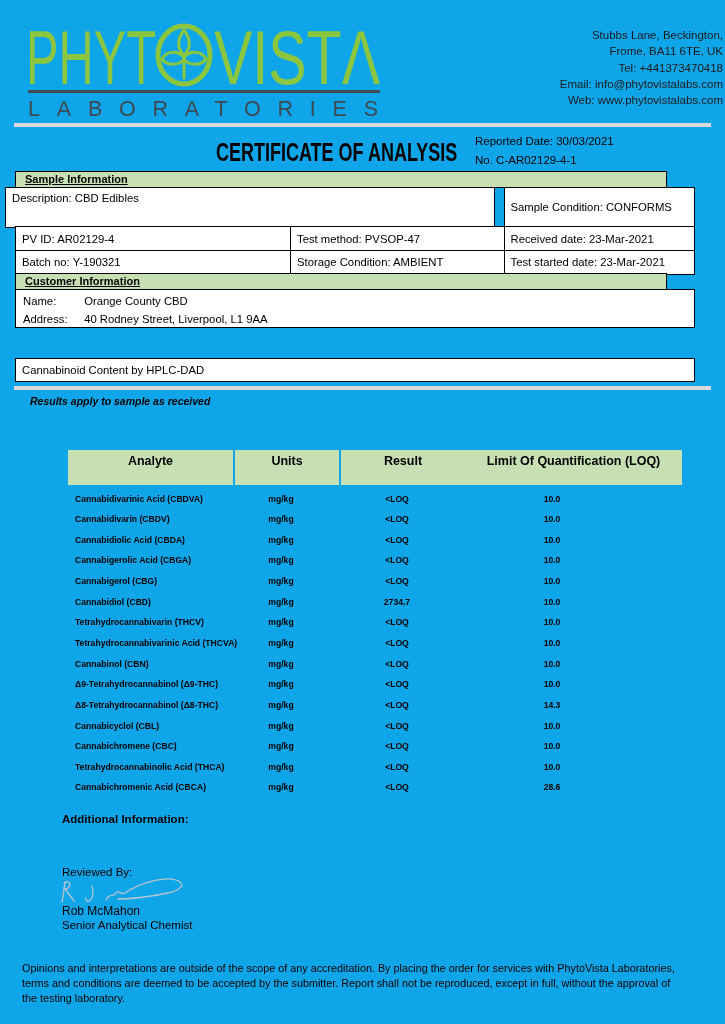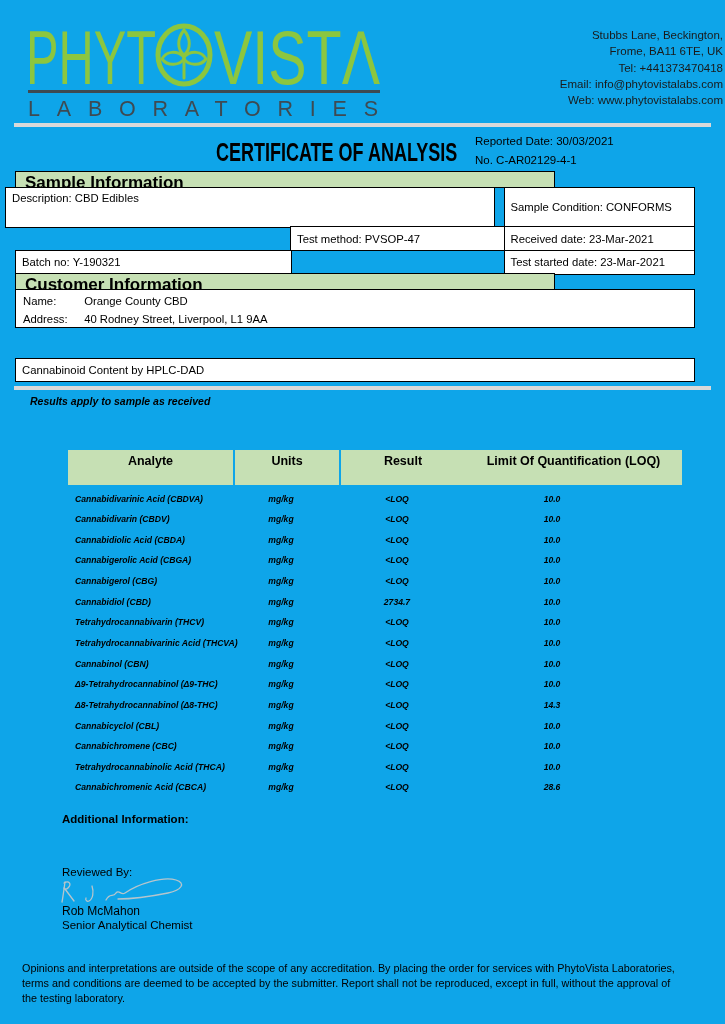--- a/index.html
+++ b/index.html
@@ -10,22 +10,22 @@
   .logo-svg{left:26px;top:22px;}
   .contact{right:30px;top:27px;text-align:right;font-size:11.5px;line-height:16.3px;color:#1a1a1a;}
   .divider{left:14px;width:697px;height:4px;background:#d9d9d9;}
   .div1{top:123px;}
   .div2{top:386px;}
   
   .title{left:167px;top:138px;width:340px;text-align:center;font-weight:bold;font-size:25px;white-space:nowrap;}
   .title-inner{display:inline-block;transform:scaleX(0.72);transform-origin:center;}
   .repblock{left:475px;top:132px;width:250px;font-size:11.5px;line-height:19px;}
   
-  .secbar{left:15px;width:540px;height:17px;background:#c6e0b4;border:1.5px solid #000;
-          box-sizing:border-box;font-weight:bold;font-size:17px;padding:1px 0 0 9px;}
+  .secbar{left:15px;width:652px;height:17px;background:#c6e0b4;border:1.5px solid #000;
+          box-sizing:border-box;font-weight:bold;font-size:11px;padding:1px 0 0 9px;}
   .secbar span{text-decoration:underline;}
   .bar-sample{top:171px;}
   .bar-customer{top:273px;}
   .bar-method{top:326px;}
   .cell{border:1.5px solid #000;box-sizing:border-box;background:#fff;font-size:11.3px;}
   .vc{display:flex;align-items:center;padding-left:6px;}
   .c-desc{left:5px;top:186.5px;width:490px;height:41px;padding:4px 6px;}
   .c-cond{left:503.5px;top:186.5px;width:191.5px;height:41px;}
   .c-pvid{left:15px;top:226px;width:276.5px;height:25px;}
   .c-testmethod{left:290px;top:226px;width:215px;height:25px;}
@@ -41,21 +41,21 @@
   
   .th{top:450px;height:35px;background:#c6e0b4;box-sizing:border-box;
       font-weight:bold;font-size:12.5px;padding-top:4px;}
   .th1{left:68px;width:165px;text-align:center;}
   .th2{left:235px;width:104px;text-align:center;}
   .th3{left:341px;width:341px;display:flex;}
   .th3 .s1{width:124px;text-align:center;}
   .th3 .s2{width:217px;text-align:center;}
   .tbody{left:0;top:488px;width:725px;}
   .t-row{position:relative;height:20.65px;}
-  .t-row span{position:absolute;top:5.5px;font-size:8.6px;font-weight:bold;white-space:nowrap;font-style:italic;}
+  .t-row span{position:absolute;top:5.5px;font-size:8.6px;font-weight:bold;white-space:nowrap;}
   .c-analyte{left:75px;}
   .c-units{left:233px;width:96px;text-align:center;}
   .c-result{left:333px;width:128px;text-align:center;}
   .c-loq{left:464px;width:176px;text-align:center;}
   
   .addinfo{left:62px;top:813px;font-weight:bold;font-size:11.5px;}
   .reviewed{left:62px;top:866px;font-size:11.5px;}
   .sig{left:58px;top:872px;}
   .signame{left:62px;top:904px;font-size:12px;}
   .sigtitle{left:62px;top:919px;font-size:11.5px;}
@@ -96,23 +96,25 @@
   <div class="abs repblock">
     <div>Reported Date: 30/03/2021</div>
     <div>No. C-AR02129-4-1</div>
   </div>
 
   <div class="abs secbar bar-sample">
     <span>Sample Information</span>
   </div>
   <div class="abs cell c-desc">Description: CBD Edibles</div>
   <div class="abs cell vc c-cond">Sample Condition: CONFORMS</div>
+  <div class="abs cell vc c-pvid">PV ID: AR02129-4</div>
   <div class="abs cell vc c-testmethod">Test method: PVSOP-47</div>
   <div class="abs cell vc c-received">Received date: 23-Mar-2021</div>
   <div class="abs cell vc c-batch">Batch no: Y-190321</div>
+  <div class="abs cell vc c-storage">Storage Condition: AMBIENT</div>
   <div class="abs cell vc c-teststart">Test started date: 23-Mar-2021</div>
 
   <div class="abs secbar bar-customer">
     <span>Customer Information</span>
   </div>
   <div class="abs cell c-customer">
     <div class="line">
       <span class="lbl">Name:</span>
       <span>Orange County CBD</span>
     </div>

